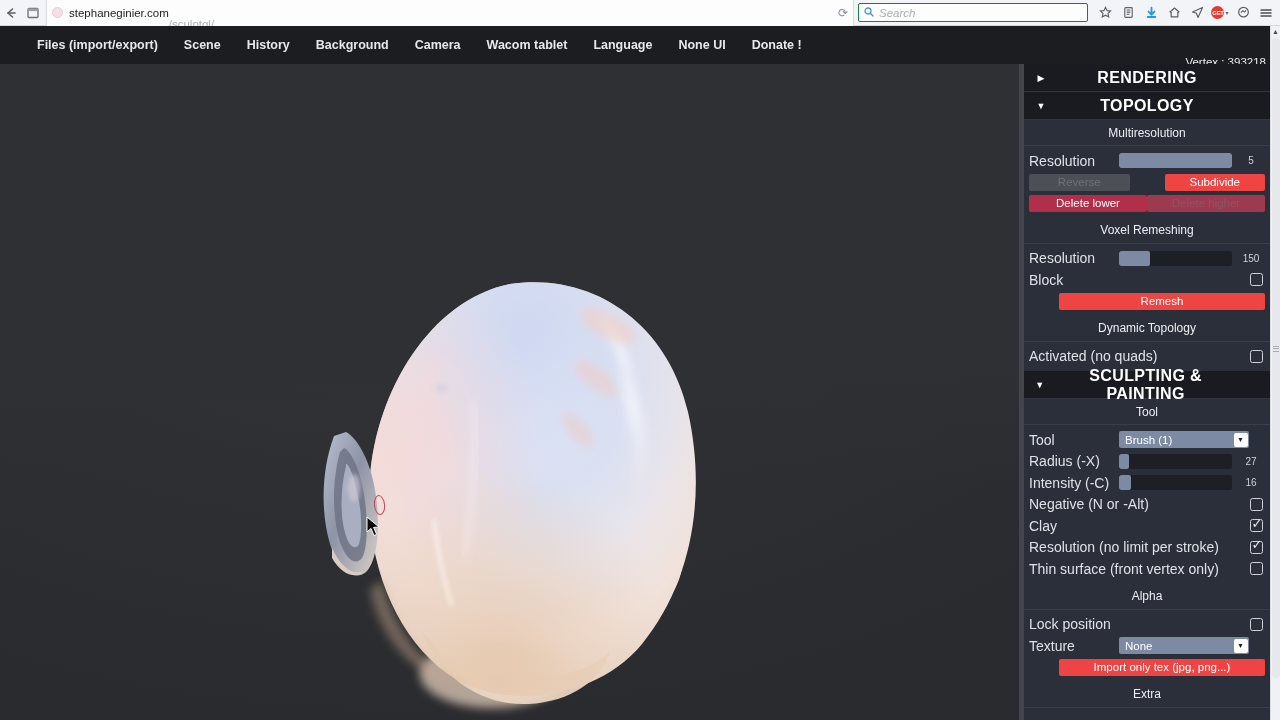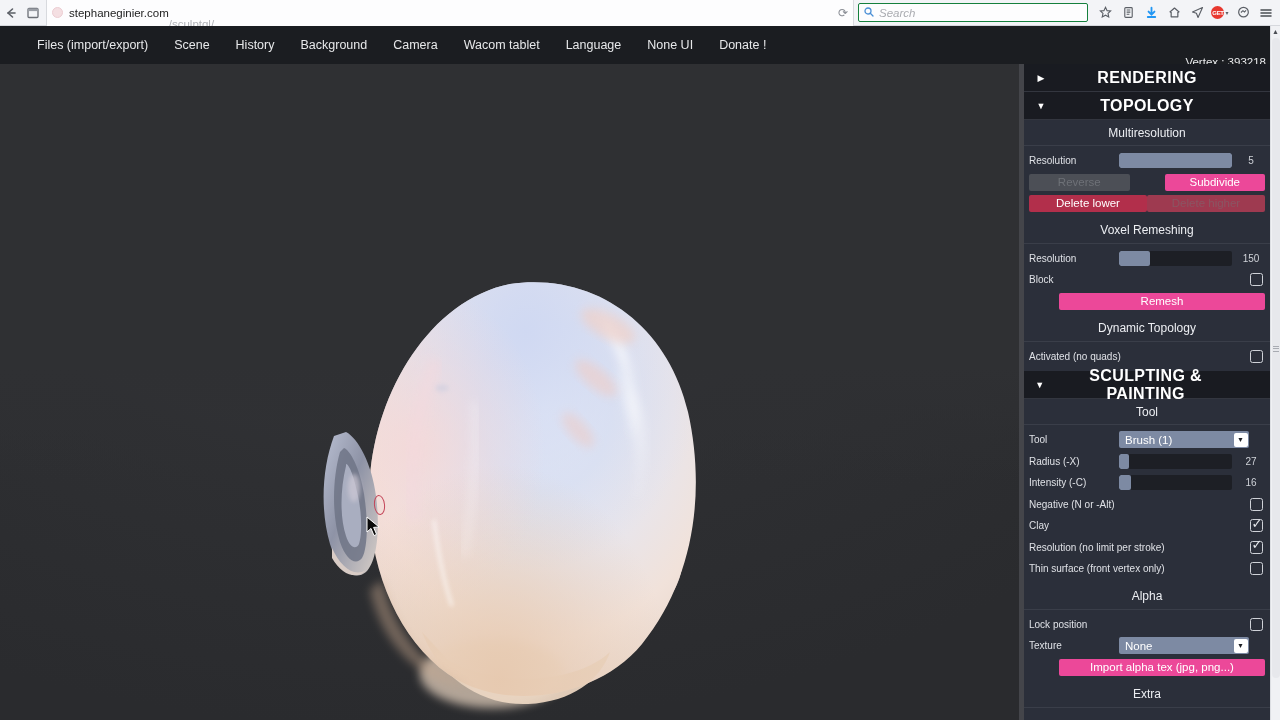--- a/index.html
+++ b/index.html
@@ -55,21 +55,21 @@
   }
 
   
   #menubar {
     position: absolute; left: 0; top: 26px; width: 1280px; height: 38px;
     background: #1b1d21;
     display: flex; align-items: center;
   }
   #menu-items { display: flex; align-items: center; padding-left: 24px; }
   .menu-item {
-    color: #e7e8ea; font-size: 12.5px; padding: 6px 13px; white-space: nowrap;
+    color: #e7e8ea; font-size: 12.5px; padding: 6px 13px; white-space: nowrap; font-weight: bold;
   }
   #stats {
     position: absolute; right: 14px; top: 28px;
     text-align: right; color: #e9eaec; font-size: 11.5px; line-height: 16px;
   }
 
   
   #viewport {
     position: absolute; left: 0; top: 64px; width: 1022px; height: 656px;
     background: #2f3033;
@@ -128,42 +128,42 @@
   }
   .group-label {
     height: 26px; display: flex; align-items: center; justify-content: center;
     background: #2b2f3a; color: #eceef2; font-size: 12px;
     border-bottom: 1px solid #3a3e49;
   }
   .row {
     height: 21.5px; display: flex; align-items: center;
     padding: 0 4px 0 5px;
   }
-  .row .label { flex: 0 0 auto; width: 90px; color: #dfe1e6; font-size: 10px; }
+  .row .label { flex: 0 0 auto; width: 90px; color: #dfe1e6; font-size: 14px; }
   .row .label.wide { width: auto; flex: 1 1 auto; }
 
   .slider {
     position: relative; flex: 1 1 auto; height: 15px;
     background: #1d1f25; border-radius: 2px; overflow: hidden;
     margin-right: 4px;
   }
   .slider .fill {
     position: absolute; left: 0; top: 0; height: 100%;
     background: #7d8aa3; border-radius: 2px;
   }
   .slider-val {
     flex: 0 0 30px; text-align: center; font-size: 10px; color: #cfd2d8;
   }
 
   .btn {
     height: 17px; border-radius: 2px;
     display: flex; align-items: center; justify-content: center;
     font-size: 11.5px; color: #ffffff;
   }
-  .btn.blue { background: #ec4899; margin-left: 35px; }
+  .btn.blue { background: #ef4444; margin-left: 35px; }
   .btn.blue-dim { background: #4c4f56; color: #6e7177; }
   .btn.red { background: #b22f4b; }
   .btn.red-dim { background: #9e3a50; color: #8a5663; }
   .btn-row { display: flex; padding: 2px 5px; }
   .btn-row > .btn { flex: 1 1 0; }
   .btn-full { margin: 2px 5px; }
 
   .checkbox {
     flex: 0 0 auto; width: 13px; height: 13px;
     border: 1.4px solid #cfd2d8; border-radius: 2.5px;
@@ -510,21 +510,21 @@
     <span class="label wide">Lock position</span>
     <span class="checkbox"></span>
   </div>
   <div class="row">
     <span class="label">Texture</span>
     <span class="select">
       <span class="sel-text">None</span>
       <span class="sel-arrow">▼</span>
     </span>
   </div>
-  <div class="btn-full btn blue">Import alpha tex (jpg, png...)</div>
+  <div class="btn-full btn blue">Import only tex (jpg, png...)</div>
   <div class="spacer"></div>
 
   <div class="group-label">Extra</div>
 </div>
 
 <div id="page-scrollbar">
   <div class="sb-up">▲</div>
   <div class="sb-thumb"></div>
   <div class="sb-grip"></div>
 </div>

